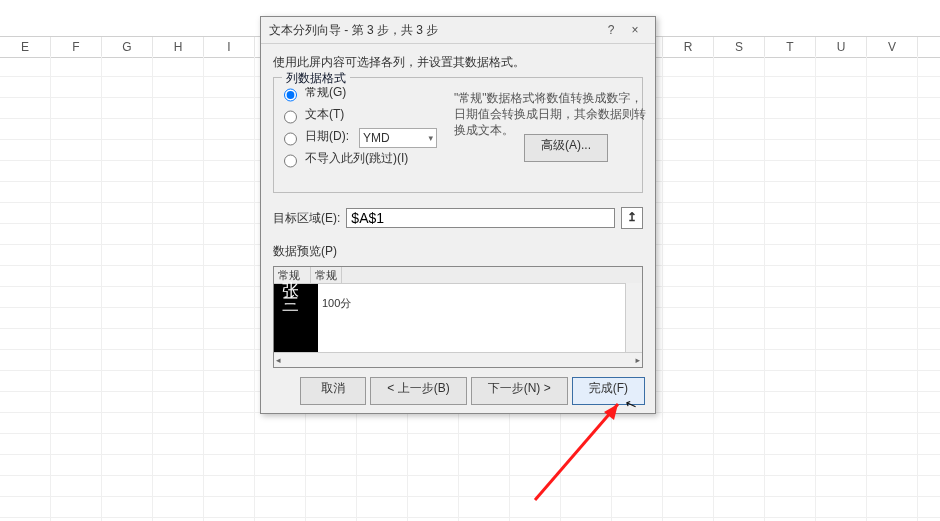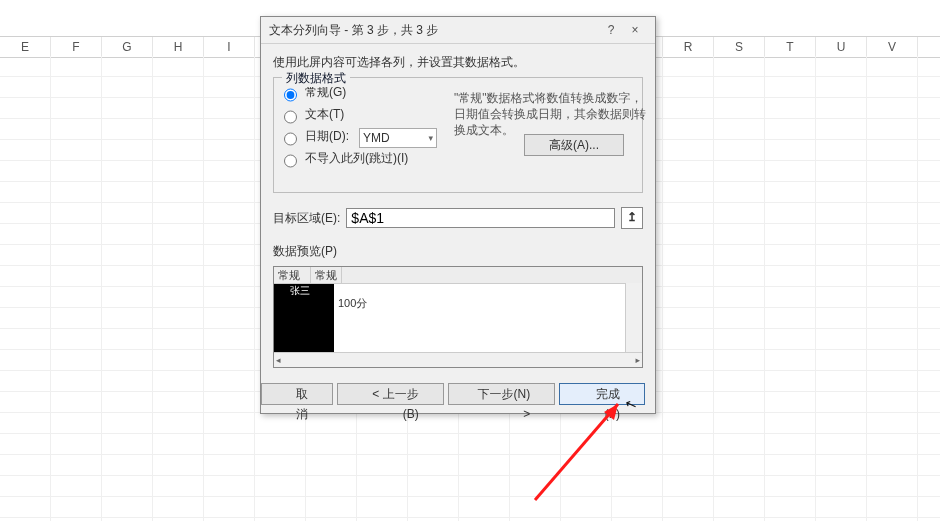--- a/index.html
+++ b/index.html
@@ -17,30 +17,30 @@
   .titlebar .sys{width:24px;text-align:center;color:#555;cursor:pointer}
   .body{padding:10px 12px 6px 12px;}
   .fset{border:1px solid #bdbdbd;padding:6px 8px 8px 8px;position:relative;margin-top:6px;}
   .fset .lg{position:absolute;top:-8px;left:8px;background:#f0f0f0;padding:0 4px;color:#0f172a}
   .radio-row{display:flex;height:22px;gap:4px;}
   .radio-row input[type=radio]{margin:0 4px 0 2px}
   .datefmt{margin-left:6px;width:70px;height:18px;border:1px solid #aaa;background:#fff;font-size:12px;padding:0 3px;display:inline-flex;align-items:center;justify-content:space-between}
   .datefmt .dd{font-size:9px;color:#666}
   .desc{position:absolute;left:180px;top:12px;width:195px;color:#555;line-height:16px}
   .advbtn{position:absolute;left:250px;top:56px}
-  .btn{display:inline-block;min-width:66px;height:22px;line-height:20px;text-align:right;border:1px solid #999;background:#e6e6e6;padding:0 24px;cursor:pointer;box-sizing:border-box}
+  .btn{display:inline-block;min-width:66px;height:28px;line-height:20px;text-align:center;border:1px solid #999;background:#e6e6e6;padding:0 16px;cursor:pointer;box-sizing:border-box}
   .destrow{display:flex;align-items:center;gap:6px;margin-top:14px}
   .destrow input{flex:1;height:18px;border:1px solid #888;padding:0 4px;font-size:14px;background:#fff}
   .pick{width:20px;height:20px;border:1px solid #888;background:#fff;text-align:center;line-height:18px;cursor:pointer;font-weight:bold}
   .prevlabel{margin-top:14px;color:#333}
   .preview{margin-top:6px;border:1px solid #888;background:#fff;height:100px;position:relative;overflow:hidden}
   .preview .hdr{display:flex;background:#ededed;border-bottom:1px solid #ccc;height:16px;font-size:11px}
   .preview .hdr span{border-right:1px solid #ccc;padding:0 4px;line-height:16px}
   .preview .row1{display:flex;height:84px}
-  .preview .c1{width:28px;background:#000;color:#fff;font-size:10px;padding:0 16px;line-height:14px}
+  .preview .c1{width:28px;background:#000;color:#fff;font-size:17px;padding:0 8px;line-height:14px}
   .preview .c2{padding:12px 4px;font-size:11px;line-height:14px}
   .preview .scroll-right{position:absolute;right:0;top:16px;bottom:14px;width:16px;background:#f0f0f0;border-left:1px solid #ccc}
   .preview .scroll-bot{position:absolute;left:0;right:0;bottom:0;height:14px;background:#f0f0f0;border-top:1px solid #ccc;display:flex;align-items:center;justify-content:space-between;padding:0 2px;font-size:9px;color:#666}
   .btnrow{position:absolute;right:10px;bottom:8px;display:flex;gap:4px}
   .btn.primary{border:1px solid #3a6ea5;background:#e4eefb}
   
   .arrow{position:absolute;pointer-events:none}
   .arrow line{stroke:#ff1a1a;stroke-width:3}
   .arrow polygon{fill:#ff1a1a}
   

